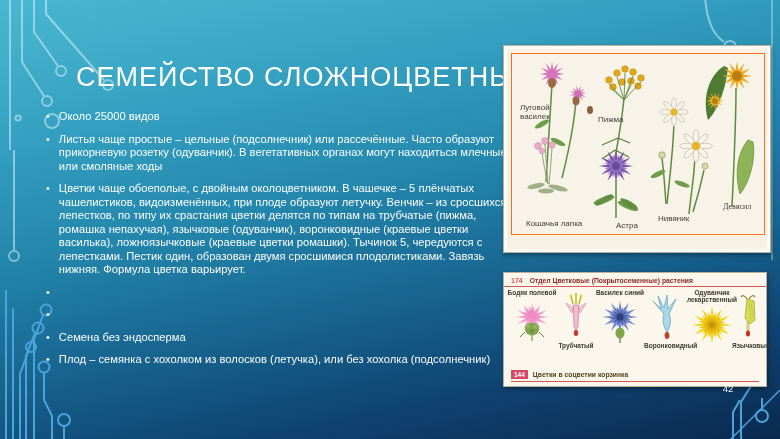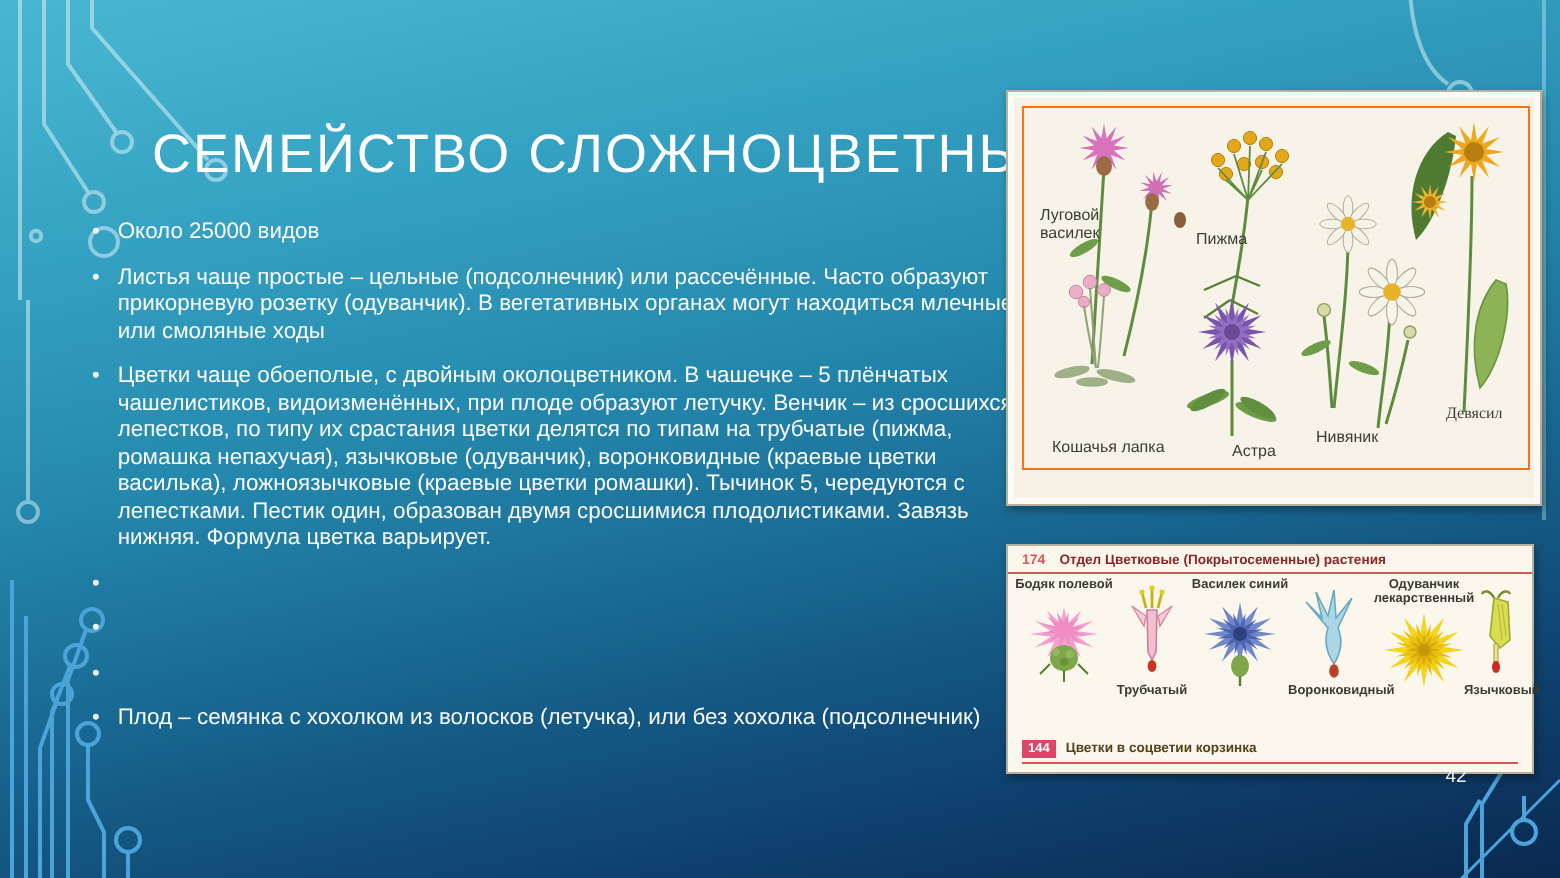--- a/index.html
+++ b/index.html
@@ -105,20 +105,21 @@
         <span>Цветки чаще обоеполые, с двойным околоцветником. В чашечке – 5 плёнчатых чашелистиков, видоизменённых, при плоде образуют летучку. Венчик – из сросшихся лепестков, по типу их срастания цветки делятся по типам на трубчатые (пижма, ромашка непахучая), язычковые (одуванчик), воронковидные (краевые цветки василька), ложноязычковые (краевые цветки ромашки). Тычинок 5, чередуются с лепестками. Пестик один, образован двумя сросшимися плодолистиками. Завязь нижняя. Формула цветка варьирует.</span>
       </li>
     <li>
         <span class="dot">•</span>
       </li>
     <li>
         <span class="dot">•</span>
       </li>
     <li>
         <span class="dot">•</span>
+        <span>Семена без эндосперма</span>
       </li>
     <li>
         <span class="dot">•</span>
         <span>Плод – семянка с хохолком из волосков (летучка), или без хохолка (подсолнечник)</span>
       </li>
   </ul>
 
   <figure class="fig-top">
     <div class="ft-frame">
       <svg width="252" height="180" viewBox="0 0 252 180" aria-hidden="true">

